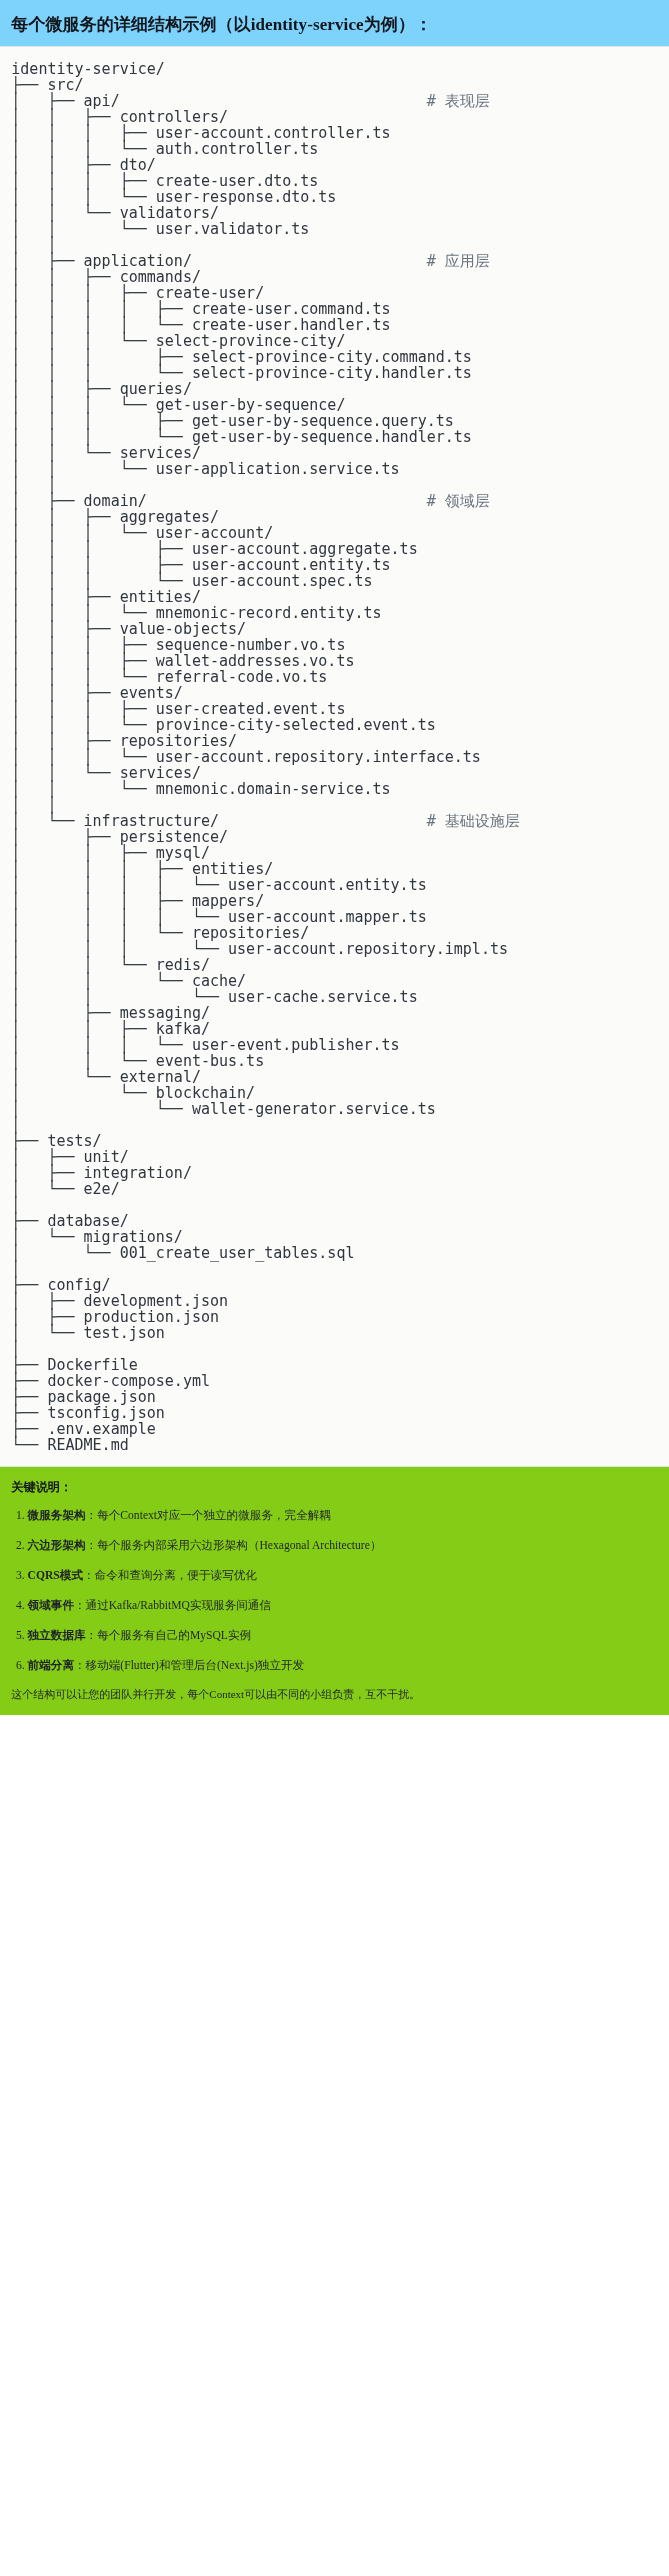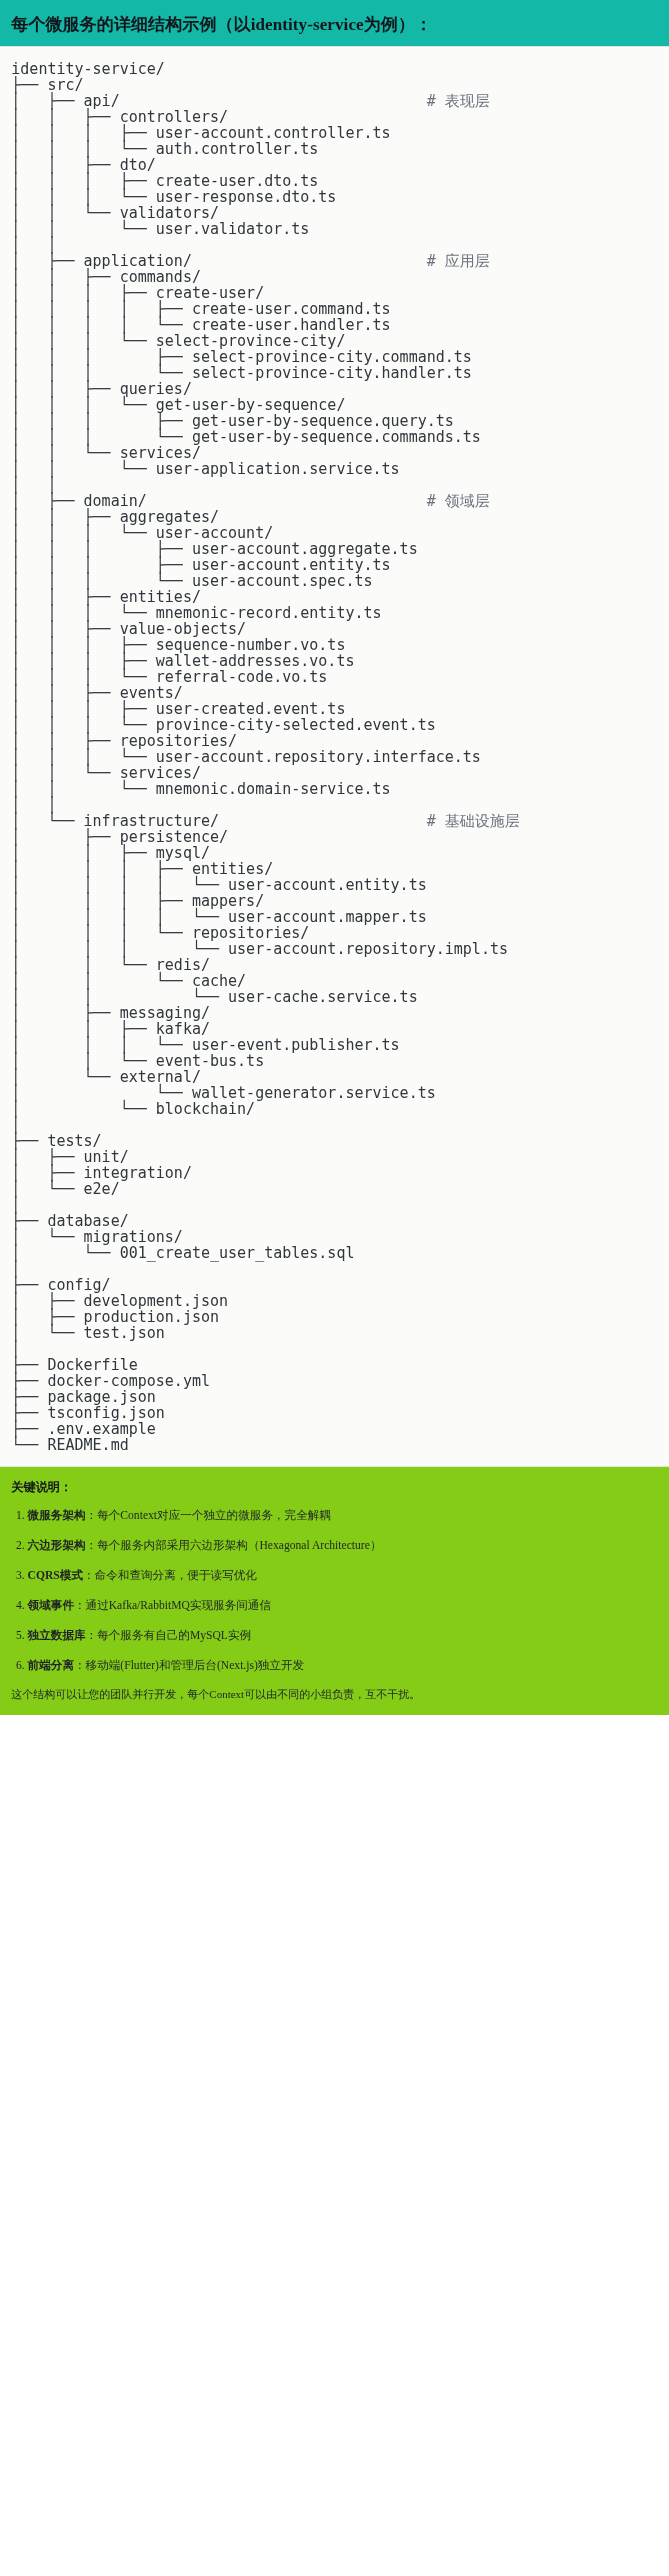--- a/index.html
+++ b/index.html
@@ -14,21 +14,21 @@
     -webkit-font-smoothing: antialiased;
   }
   .page {
     width: 669px;
     box-sizing: border-box;
     background: #ffffff;
   }
 
   
   .doc-header {
-    background: #14b8a6;
+    background: #7dd3fc;
     padding: 13.8px 11.3px 11.3px 11.3px;
     border-bottom: 0.6px solid #e3e3df;
     box-sizing: border-box;
   }
   .doc-header h1 {
     margin: 0;
     font-size: 17px;
     font-weight: bold;
     letter-spacing: 0.1px;
     line-height: 1.25;
@@ -126,21 +126,21 @@
 </span><span class="tree-line"><span>│   │   ├── commands/</span>
 </span><span class="tree-line"><span>│   │   │   ├── create-user/</span>
 </span><span class="tree-line"><span>│   │   │   │   ├── create-user.command.ts</span>
 </span><span class="tree-line"><span>│   │   │   │   └── create-user.handler.ts</span>
 </span><span class="tree-line"><span>│   │   │   └── select-province-city/</span>
 </span><span class="tree-line"><span>│   │   │       ├── select-province-city.command.ts</span>
 </span><span class="tree-line"><span>│   │   │       └── select-province-city.handler.ts</span>
 </span><span class="tree-line"><span>│   │   ├── queries/</span>
 </span><span class="tree-line"><span>│   │   │   └── get-user-by-sequence/</span>
 </span><span class="tree-line"><span>│   │   │       ├── get-user-by-sequence.query.ts</span>
-</span><span class="tree-line"><span>│   │   │       └── get-user-by-sequence.commands.ts</span>
+</span><span class="tree-line"><span>│   │   │       └── get-user-by-sequence.handler.ts</span>
 </span><span class="tree-line"><span>│   │   └── services/</span>
 </span><span class="tree-line"><span>│   │       └── user-application.service.ts</span>
 </span><span class="tree-line"><span>│   │</span>
 </span><span class="tree-line"><span>│   ├── domain/</span><span>                               </span><span class="cmt"># 领域层</span>
 </span><span class="tree-line"><span>│   │   ├── aggregates/</span>
 </span><span class="tree-line"><span>│   │   │   └── user-account/</span>
 </span><span class="tree-line"><span>│   │   │       ├── user-account.aggregate.ts</span>
 </span><span class="tree-line"><span>│   │   │       ├── user-account.entity.ts</span>
 </span><span class="tree-line"><span>│   │   │       └── user-account.spec.ts</span>
 </span><span class="tree-line"><span>│   │   ├── entities/</span>
@@ -167,22 +167,22 @@
 </span><span class="tree-line"><span>│       │   │   └── repositories/</span>
 </span><span class="tree-line"><span>│       │   │       └── user-account.repository.impl.ts</span>
 </span><span class="tree-line"><span>│       │   └── redis/</span>
 </span><span class="tree-line"><span>│       │       └── cache/</span>
 </span><span class="tree-line"><span>│       │           └── user-cache.service.ts</span>
 </span><span class="tree-line"><span>│       ├── messaging/</span>
 </span><span class="tree-line"><span>│       │   ├── kafka/</span>
 </span><span class="tree-line"><span>│       │   │   └── user-event.publisher.ts</span>
 </span><span class="tree-line"><span>│       │   └── event-bus.ts</span>
 </span><span class="tree-line"><span>│       └── external/</span>
+</span><span class="tree-line"><span>│           └── blockchain/</span>
 </span><span class="tree-line"><span>│               └── wallet-generator.service.ts</span>
-</span><span class="tree-line"><span>│           └── blockchain/</span>
 </span><span class="tree-line"><span>│</span>
 </span><span class="tree-line"><span>├── tests/</span>
 </span><span class="tree-line"><span>│   ├── unit/</span>
 </span><span class="tree-line"><span>│   ├── integration/</span>
 </span><span class="tree-line"><span>│   └── e2e/</span>
 </span><span class="tree-line"><span>│</span>
 </span><span class="tree-line"><span>├── database/</span>
 </span><span class="tree-line"><span>│   └── migrations/</span>
 </span><span class="tree-line"><span>│       └── 001_create_user_tables.sql</span>
 </span><span class="tree-line"><span>│</span>

